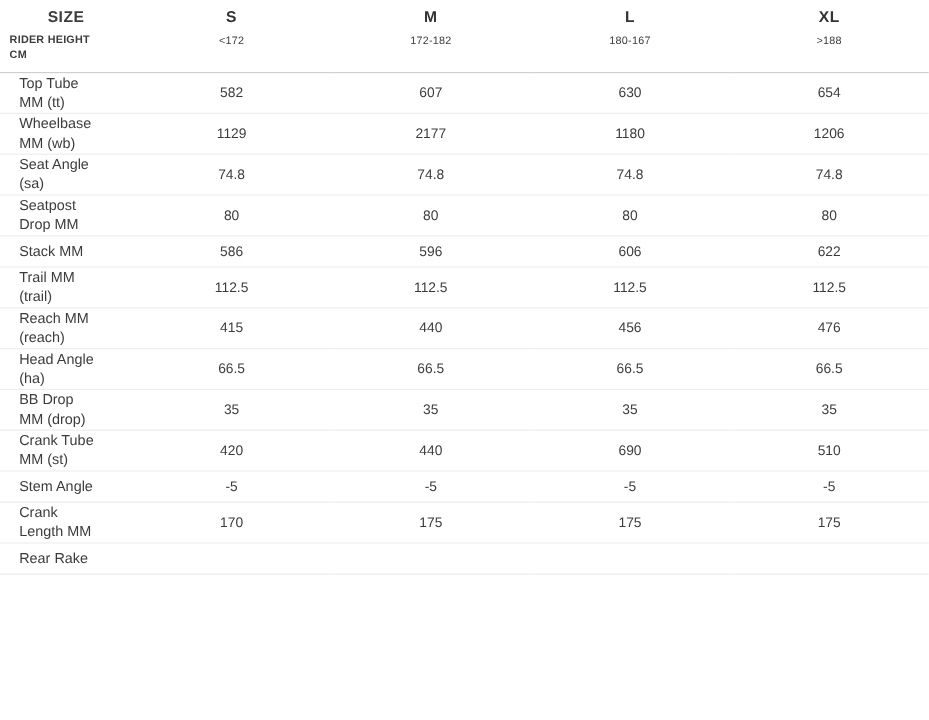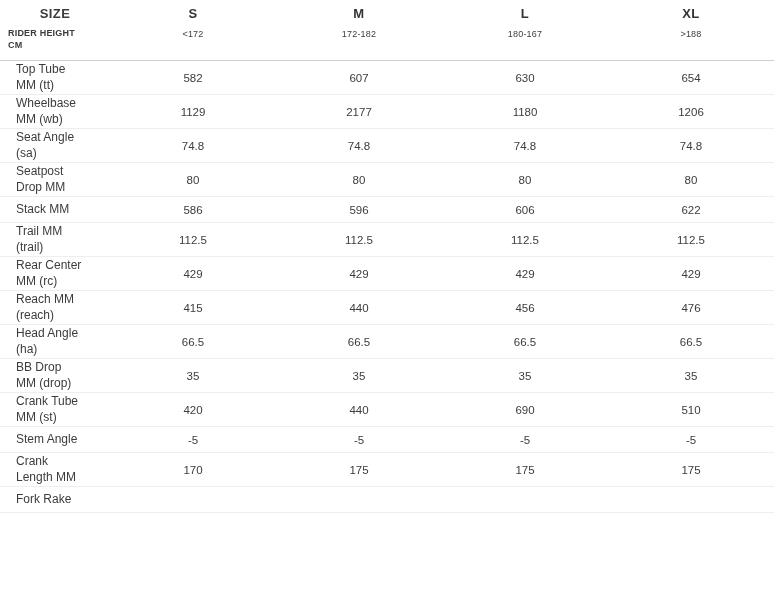--- a/index.html
+++ b/index.html
@@ -181,27 +181,20 @@
         <td class="val">622</td>
       </tr>
       <tr class="two-line">
         <td class="lbl"><span class="l1">Trail MM</span><span class="l2">(trail)</span></td>
         <td class="val">112.5</td>
         <td class="val">112.5</td>
         <td class="val">112.5</td>
         <td class="val">112.5</td>
       </tr>
       <tr class="two-line">
-        <td class="lbl"><span class="l1">Rear Center</span><span class="l2">MM (rc)</span></td>
-        <td class="val">429</td>
-        <td class="val">429</td>
-        <td class="val">429</td>
-        <td class="val">429</td>
-      </tr>
-      <tr class="two-line">
         <td class="lbl"><span class="l1">Reach MM</span><span class="l2">(reach)</span></td>
         <td class="val">415</td>
         <td class="val">440</td>
         <td class="val">456</td>
         <td class="val">476</td>
       </tr>
       <tr class="two-line">
         <td class="lbl"><span class="l1">Head Angle</span><span class="l2">(ha)</span></td>
         <td class="val">66.5</td>
         <td class="val">66.5</td>
@@ -230,20 +223,20 @@
         <td class="val">-5</td>
       </tr>
       <tr class="two-line">
         <td class="lbl"><span class="l1">Crank</span><span class="l2">Length MM</span></td>
         <td class="val">170</td>
         <td class="val">175</td>
         <td class="val">175</td>
         <td class="val">175</td>
       </tr>
       <tr class="one-line">
-        <td class="lbl"><span class="l1">Fork Rake</span></td>
+        <td class="lbl"><span class="l1">Rear Rake</span></td>
         <td class="val"></td>
         <td class="val"></td>
         <td class="val"></td>
         <td class="val"></td>
       </tr>
     </tbody>
 </table>
 
 </body></html>

